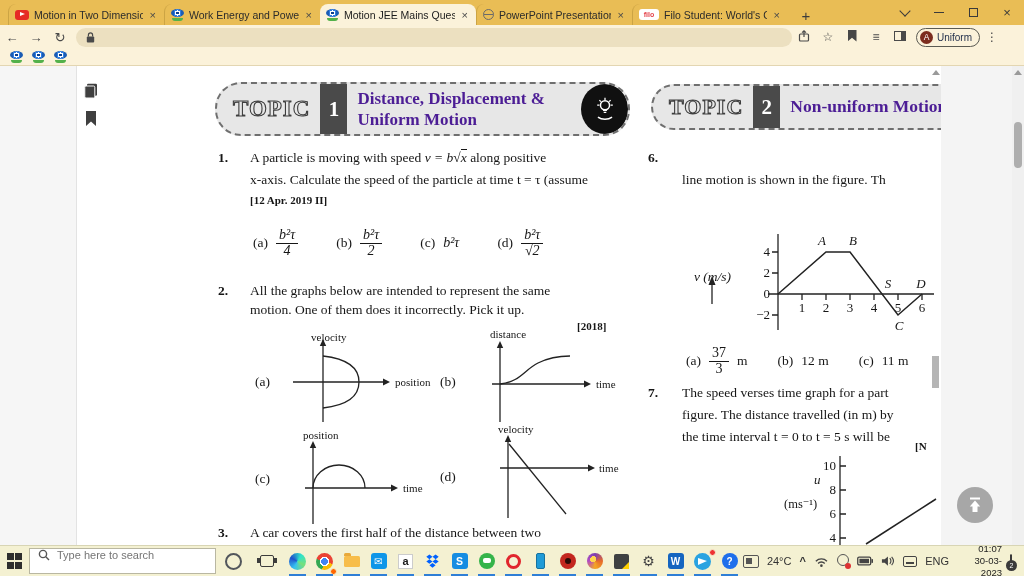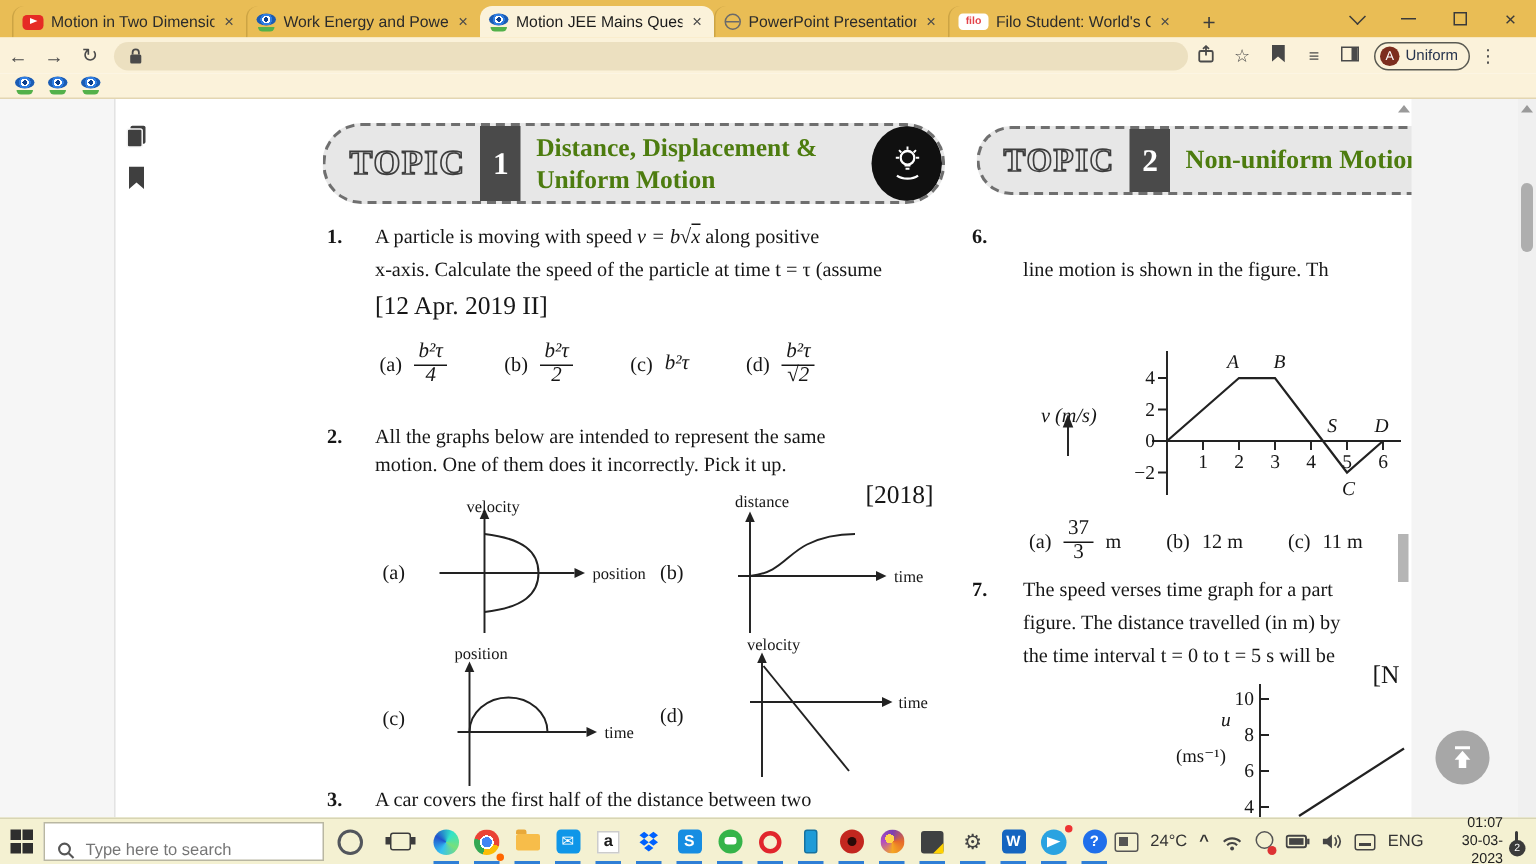--- a/index.html
+++ b/index.html
@@ -53,43 +53,43 @@
   .outersb .thumb{position:absolute;left:2px;top:56px;width:8px;height:46px;background:#aeaeae;border-radius:4px}
   .innersb{position:absolute;left:932px;top:0;width:7px;height:479px}
   .innersb .thumb{position:absolute;left:0;top:290px;width:7px;height:32px;background:#b5b5b5}
   .sbarrow{width:0;height:0;border-left:4px solid transparent;border-right:4px solid transparent;border-bottom:5px solid #9a9a9a}
   .scrolltop{position:absolute;left:957px;top:421px;width:36px;height:36px;border-radius:50%;background:#a7a7a7;display:flex;align-items:center;justify-content:center}
 
   
   .ser{font-family:"Liberation Serif","DejaVu Serif",serif;color:#161616}
   .qnum{font-weight:bold;font-size:13.5px}
   .qline{font-size:13.5px;white-space:nowrap}
-  .qtag{font-weight:normal;font-size:17px}
+  .qtag{font-weight:bold;font-size:11px}
   .it{font-style:italic}
   .radbar{border-top:1px solid #161616;font-style:italic}
   .frac{display:inline-flex;flex-direction:column;align-items:center;vertical-align:middle;font-size:14px;line-height:1.05}
   .frac .n{padding:0 3px;border-bottom:1.2px solid #161616}
   .optlab{font-size:13.5px}
 
   .banner{position:absolute;border:2px dashed #6f6f6f;border-radius:26px;background:#e7e7e7;display:flex;align-items:stretch;overflow:hidden}
   .topicword{font-family:"Liberation Serif","DejaVu Serif",serif;font-weight:bold;font-size:23px;letter-spacing:1px;color:#e7e7e7;-webkit-text-stroke:1.1px #3e3e3e;align-self:center;padding:0 10px 0 16px}
   .topicnum{background:#4a4a4a;color:#fff;font-family:"Liberation Serif","DejaVu Serif",serif;font-weight:bold;font-size:21px;display:flex;align-items:center;justify-content:center;width:27px;flex:0 0 auto}
-  .topictitle{font-family:"Liberation Serif","DejaVu Serif",serif;font-weight:bold;font-size:17px;line-height:1.25;align-self:center;padding-left:10px;color:#4d7c0f;white-space:nowrap}
+  .topictitle{font-family:"Liberation Serif","DejaVu Serif",serif;font-weight:bold;font-size:17px;line-height:1.25;align-self:center;padding-left:10px;color:#4c1d95;white-space:nowrap}
   .ideabox{margin-left:auto;background:#101010;width:47px;border-radius:24px 22px 22px 24px/50% 50% 50% 50%;display:flex;align-items:center;justify-content:center;flex:0 0 auto}
 
   svg text{font-family:"Liberation Serif","DejaVu Serif",serif;fill:#161616}
   .sk{stroke:#222;stroke-width:1.3;fill:none}
   .skf{fill:#222}
 
   
   .taskbar{position:absolute;left:0;top:545px;width:1024px;height:31px;background:#f4f1d2;border-top:1px solid #d8d5b4;display:flex;align-items:center}
   .startbtn{width:30px;height:31px;display:flex;align-items:center;justify-content:center}
   .winlogo{display:grid;grid-template-columns:7px 7px;grid-template-rows:7px 7px;gap:1.5px}
   .winlogo span{background:#2e2e2e}
-  .searchbox{width:192px;height:26px;background:#fff;border:1px solid #b9b7a2;display:flex;align-items:flex-end;gap:7px;padding:0 8px}
+  .searchbox{width:192px;height:26px;background:#fff;border:1px solid #b9b7a2;display:flex;align-items:flex-start;gap:7px;padding:0 8px}
   .searchbox input{border:none;outline:none;font-size:11px;color:#444;width:150px;background:transparent;font-family:"Liberation Sans","DejaVu Sans",sans-serif}
   .tbtn{height:31px;display:flex;align-items:center;justify-content:center;position:relative;flex:0 0 auto}
   .app{width:27px}
   .app.run::after{content:"";position:absolute;bottom:0;left:5px;right:5px;height:2.5px;background:#2f7fd6}
   .cortana{width:17px;height:17px;border:2px solid #52565c;border-radius:50%}
   .taskview{width:14px;height:12px;border:1.5px solid #3c3c3c;border-radius:2px;position:relative;background:#f4f1d2}
   .taskview::before{content:"";position:absolute;left:-4px;top:2px;width:3px;height:5px;background:#3c3c3c}
   .taskview::after{content:"";position:absolute;right:-4px;top:2px;width:3px;height:5px;background:#3c3c3c}
   .edge{width:17px;height:17px;border-radius:50%;background:conic-gradient(from 210deg,#35c1f1,#2052cc,#30e3ca,#78e07a,#35c1f1)}
   .chrome{width:17px;height:17px;border-radius:50%;background:radial-gradient(circle,#4285f4 0 3.4px,#fff 3.4px 4.6px,transparent 4.6px),conic-gradient(#ea4335 0 30%,#fbbc05 30% 55%,#34a853 55% 80%,#ea4335 80%)}

